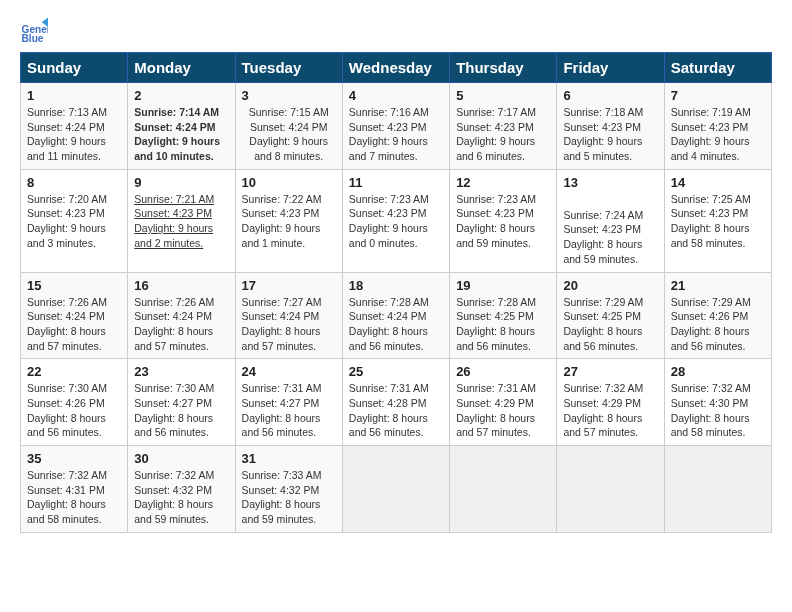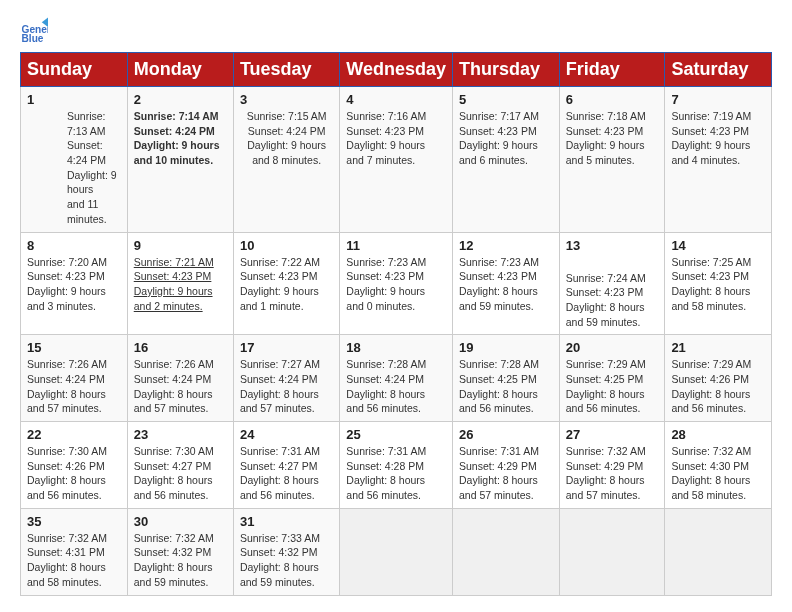--- a/index.html
+++ b/index.html
@@ -44,25 +44,25 @@
     .subtitle {
       font-size: 16px;
       color: #444;
     }
     table {
       width: 100%;
       border-collapse: collapse;
       font-size: 11px;
     }
     thead tr th {
-      background-color: #b91c1c;
+      background-color: #0c4a6e;
       color: #fff;
       padding: 6px 6px;
       text-align: left;
-      font-size: 18px;
+      font-size: 15px;
       font-weight: bold;
       border: 1px solid #2a5ab0;
     }
     tbody tr td {
       border: 1px solid #ccc;
       padding: 5px 6px;
       vertical-align: top;
       width: calc(100% / 7);
       background: #fff;
     }
@@ -115,21 +115,21 @@
         <th>Wednesday</th>
         <th>Thursday</th>
         <th>Friday</th>
         <th>Saturday</th>
       </tr>
   </thead>
   <tbody id="cal-body">
       <tr>
         <td>
           <span class="day-number">1</span>
-          <div class="day-info" style="white-space: pre-line; margin-left: 40px;">Sunrise: 7:13 AM
+          <div class="day-info" style="white-space: pre-line;">Sunrise: 7:13 AM
 Sunset: 4:24 PM
 Daylight: 9 hours
 and 11 minutes.</div>
         </td>
         <td>
           <span class="day-number">2</span>
           <div class="day-info" style="white-space: pre-line; font-weight: bold;">Sunrise: 7:14 AM
 Sunset: 4:24 PM
 Daylight: 9 hours
 and 10 minutes.</div>

